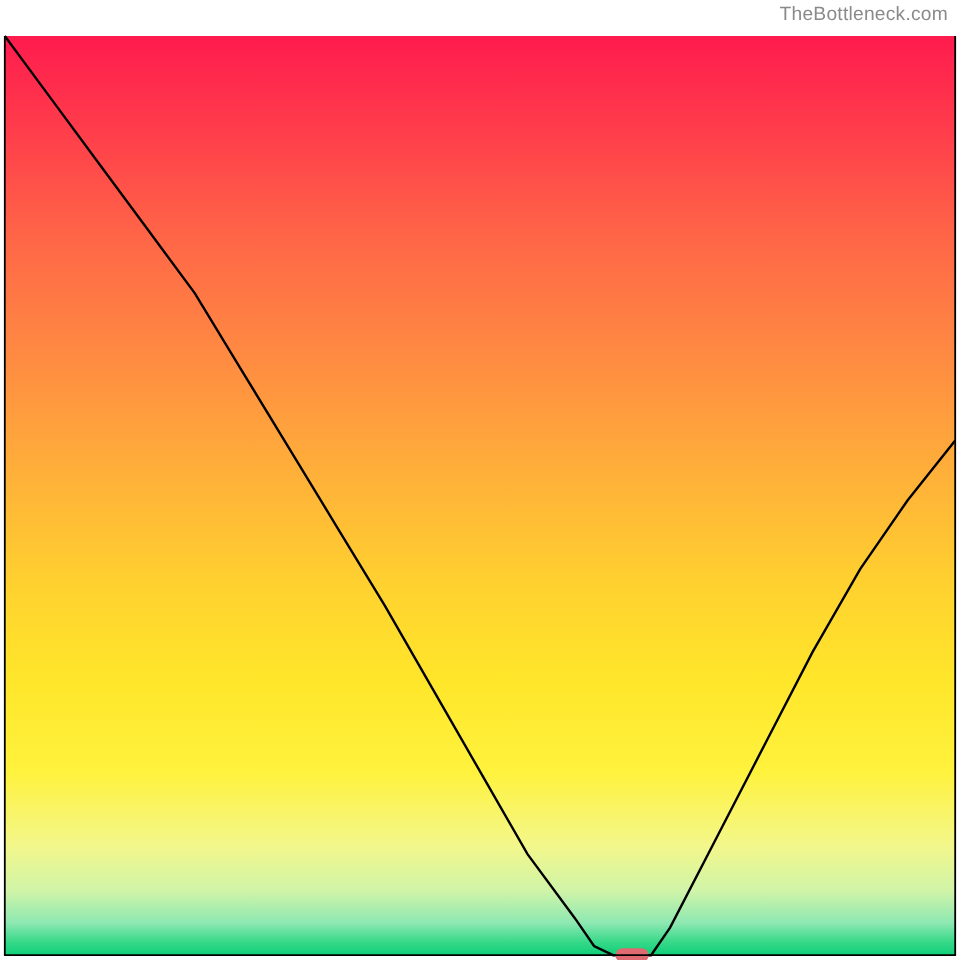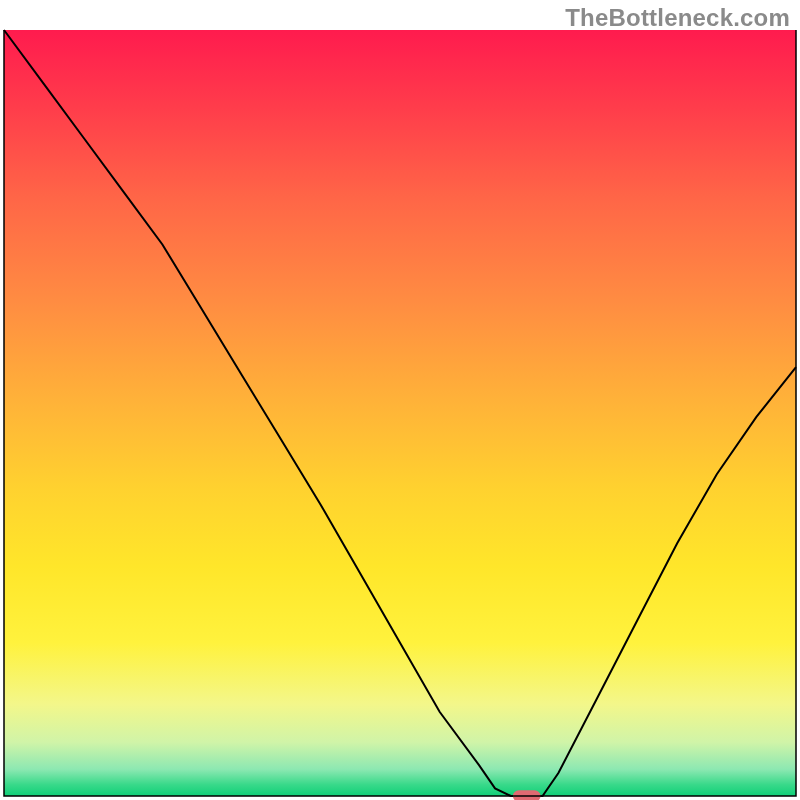--- a/index.html
+++ b/index.html
@@ -13,22 +13,22 @@
   .chart-container {
     position: relative;
     width: 800px;
     height: 800px;
   }
   .watermark {
     position: absolute;
     top: 4px;
     right: 10px;
     color: #8a8a8a;
-    font-size: 24px;
-    font-weight: 700;
+    font-size: 16px;
+    font-weight: 400;
     letter-spacing: 0.2px;
     z-index: 10;
   }
   svg.plot {
     position: absolute;
     top: 0;
     left: 0;
   }
 </style>
 </head>

